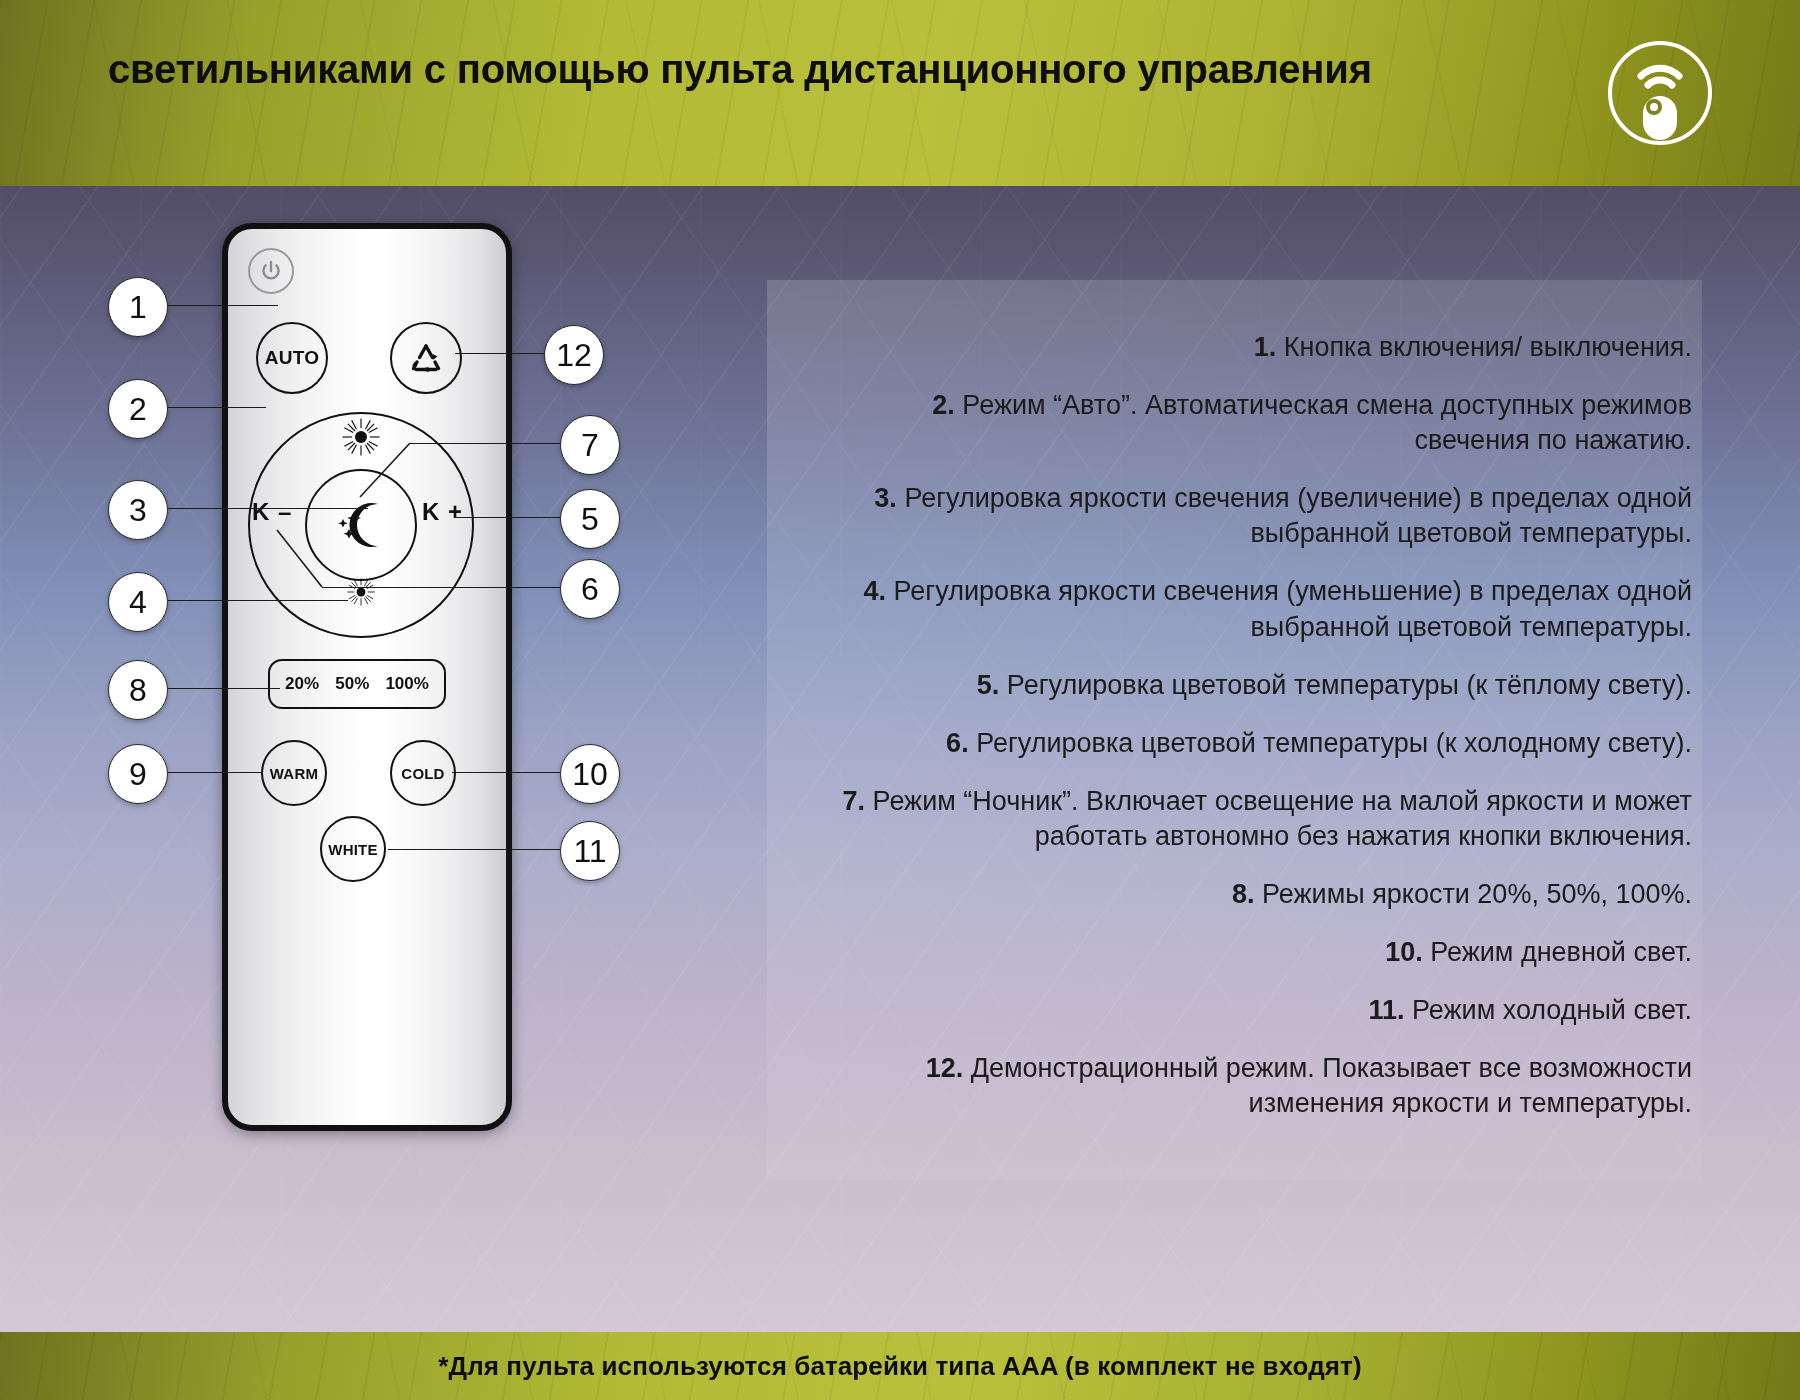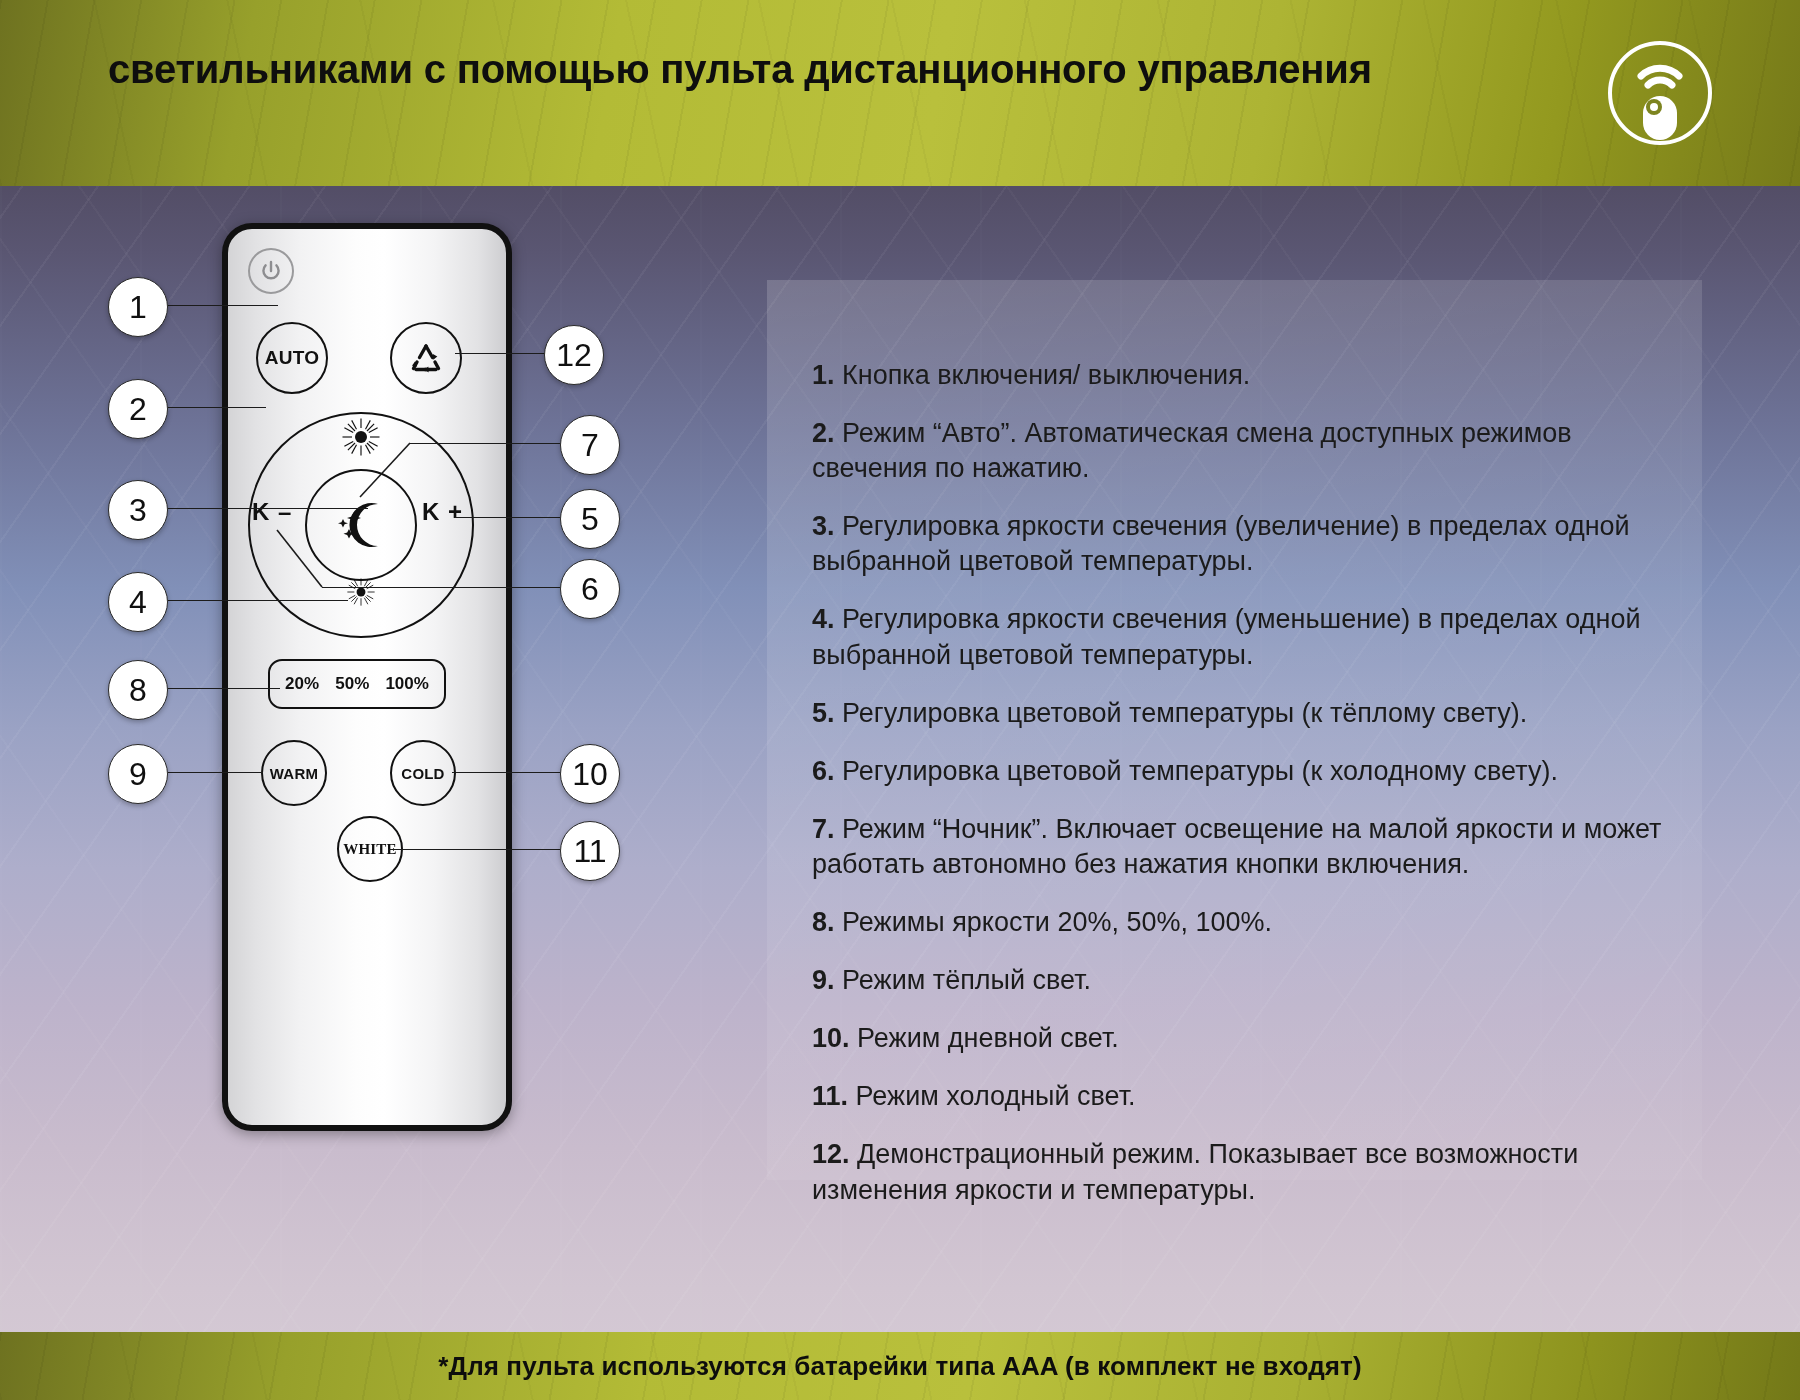--- a/index.html
+++ b/index.html
@@ -77,21 +77,21 @@
     display:flex;align-items:center;justify-content:center;
     font-size:26px;font-weight:700;color:#0d0d0d;letter-spacing:.1px;
   }
 
   
   .panel{
     position:absolute;left:767px;top:280px;width:935px;height:900px;
     background:linear-gradient(160deg, rgba(255,255,255,.17) 0%, rgba(255,255,255,.10) 40%, rgba(255,255,255,.04) 100%);
   }
   .instructions{
-    position:absolute;left:812px;top:358px;width:880px;
+    position:absolute;left:812px;top:330px;width:880px;text-align:right;
   }
   .instr{
     font-size:27px;line-height:1.30;color:#1b1b1b;margin-bottom:23px;
   }
   .instr .num{font-weight:700;}
 
   
   .remote{
     position:absolute;left:222px;top:223px;width:278px;height:896px;
     border:6px solid #111;border-radius:30px;
@@ -136,21 +136,21 @@
 
   
   .pill{
     position:absolute;left:268px;top:659px;width:178px;height:50px;
     border:2.5px solid #111;border-radius:14px;box-sizing:border-box;
     display:flex;align-items:center;justify-content:space-around;
     font-size:17px;font-weight:700;color:#111;padding:0 7px;
   }
   .warm-btn{left:261px;top:740px;width:66px;height:66px;font-size:15px;letter-spacing:.2px;text-align:right;}
   .cold-btn{left:390px;top:740px;width:66px;height:66px;font-size:15px;letter-spacing:.2px;}
-  .white-btn{left:337px;top:816px;width:66px;height:66px;font-size:15px;letter-spacing:.2px;font-family:Liberation Serif, serif;}
+  .white-btn{left:320px;top:816px;width:66px;height:66px;font-size:15px;letter-spacing:.2px;}
 
   
   .callout{
     position:absolute;width:58px;height:58px;border-radius:50%;
     background:#fff;border:1.6px solid #2a2a2a;
     display:flex;align-items:center;justify-content:center;
     font-size:32px;font-weight:400;color:#101010;
     box-shadow:0 2px 5px rgba(0,0,0,.28);
     z-index:6;
   }
@@ -354,21 +354,20 @@
   <div class="panel"></div>
   <div class="instructions">
     <div class="instr"><span class="num">1.</span><span> Кнопка включения/ выключения.</span></div>
     <div class="instr"><span class="num">2.</span><span> Режим “Авто”. Автоматическая смена доступных режимов свечения по нажатию.</span></div>
     <div class="instr"><span class="num">3.</span><span> Регулировка яркости свечения (увеличение) в пределах одной выбранной цветовой температуры.</span></div>
     <div class="instr"><span class="num">4.</span><span> Регулировка яркости свечения (уменьшение) в пределах одной выбранной цветовой температуры.</span></div>
     <div class="instr"><span class="num">5.</span><span> Регулировка цветовой температуры (к тёплому свету).</span></div>
     <div class="instr"><span class="num">6.</span><span> Регулировка цветовой температуры (к холодному свету).</span></div>
     <div class="instr"><span class="num">7.</span><span> Режим “Ночник”. Включает освещение на малой яркости и может работать автономно без нажатия кнопки включения.</span></div>
     <div class="instr"><span class="num">8.</span><span> Режимы яркости 20%, 50%, 100%.</span></div>
-    <div class="instr"><span class="num">9.</span><span> Режим тёплый свет.</span></div>
     <div class="instr"><span class="num">10.</span><span> Режим дневной свет.</span></div>
     <div class="instr"><span class="num">11.</span><span> Режим холодный свет.</span></div>
     <div class="instr"><span class="num">12.</span><span> Демонстрационный режим. Показывает все возможности изменения яркости и температуры.</span></div>
   </div>
 
   <div class="footer">
     <div class="footer-pattern"></div>
     <div class="footer-note">*Для пульта используются батарейки типа AAA (в комплект не входят)</div>
   </div>
 

